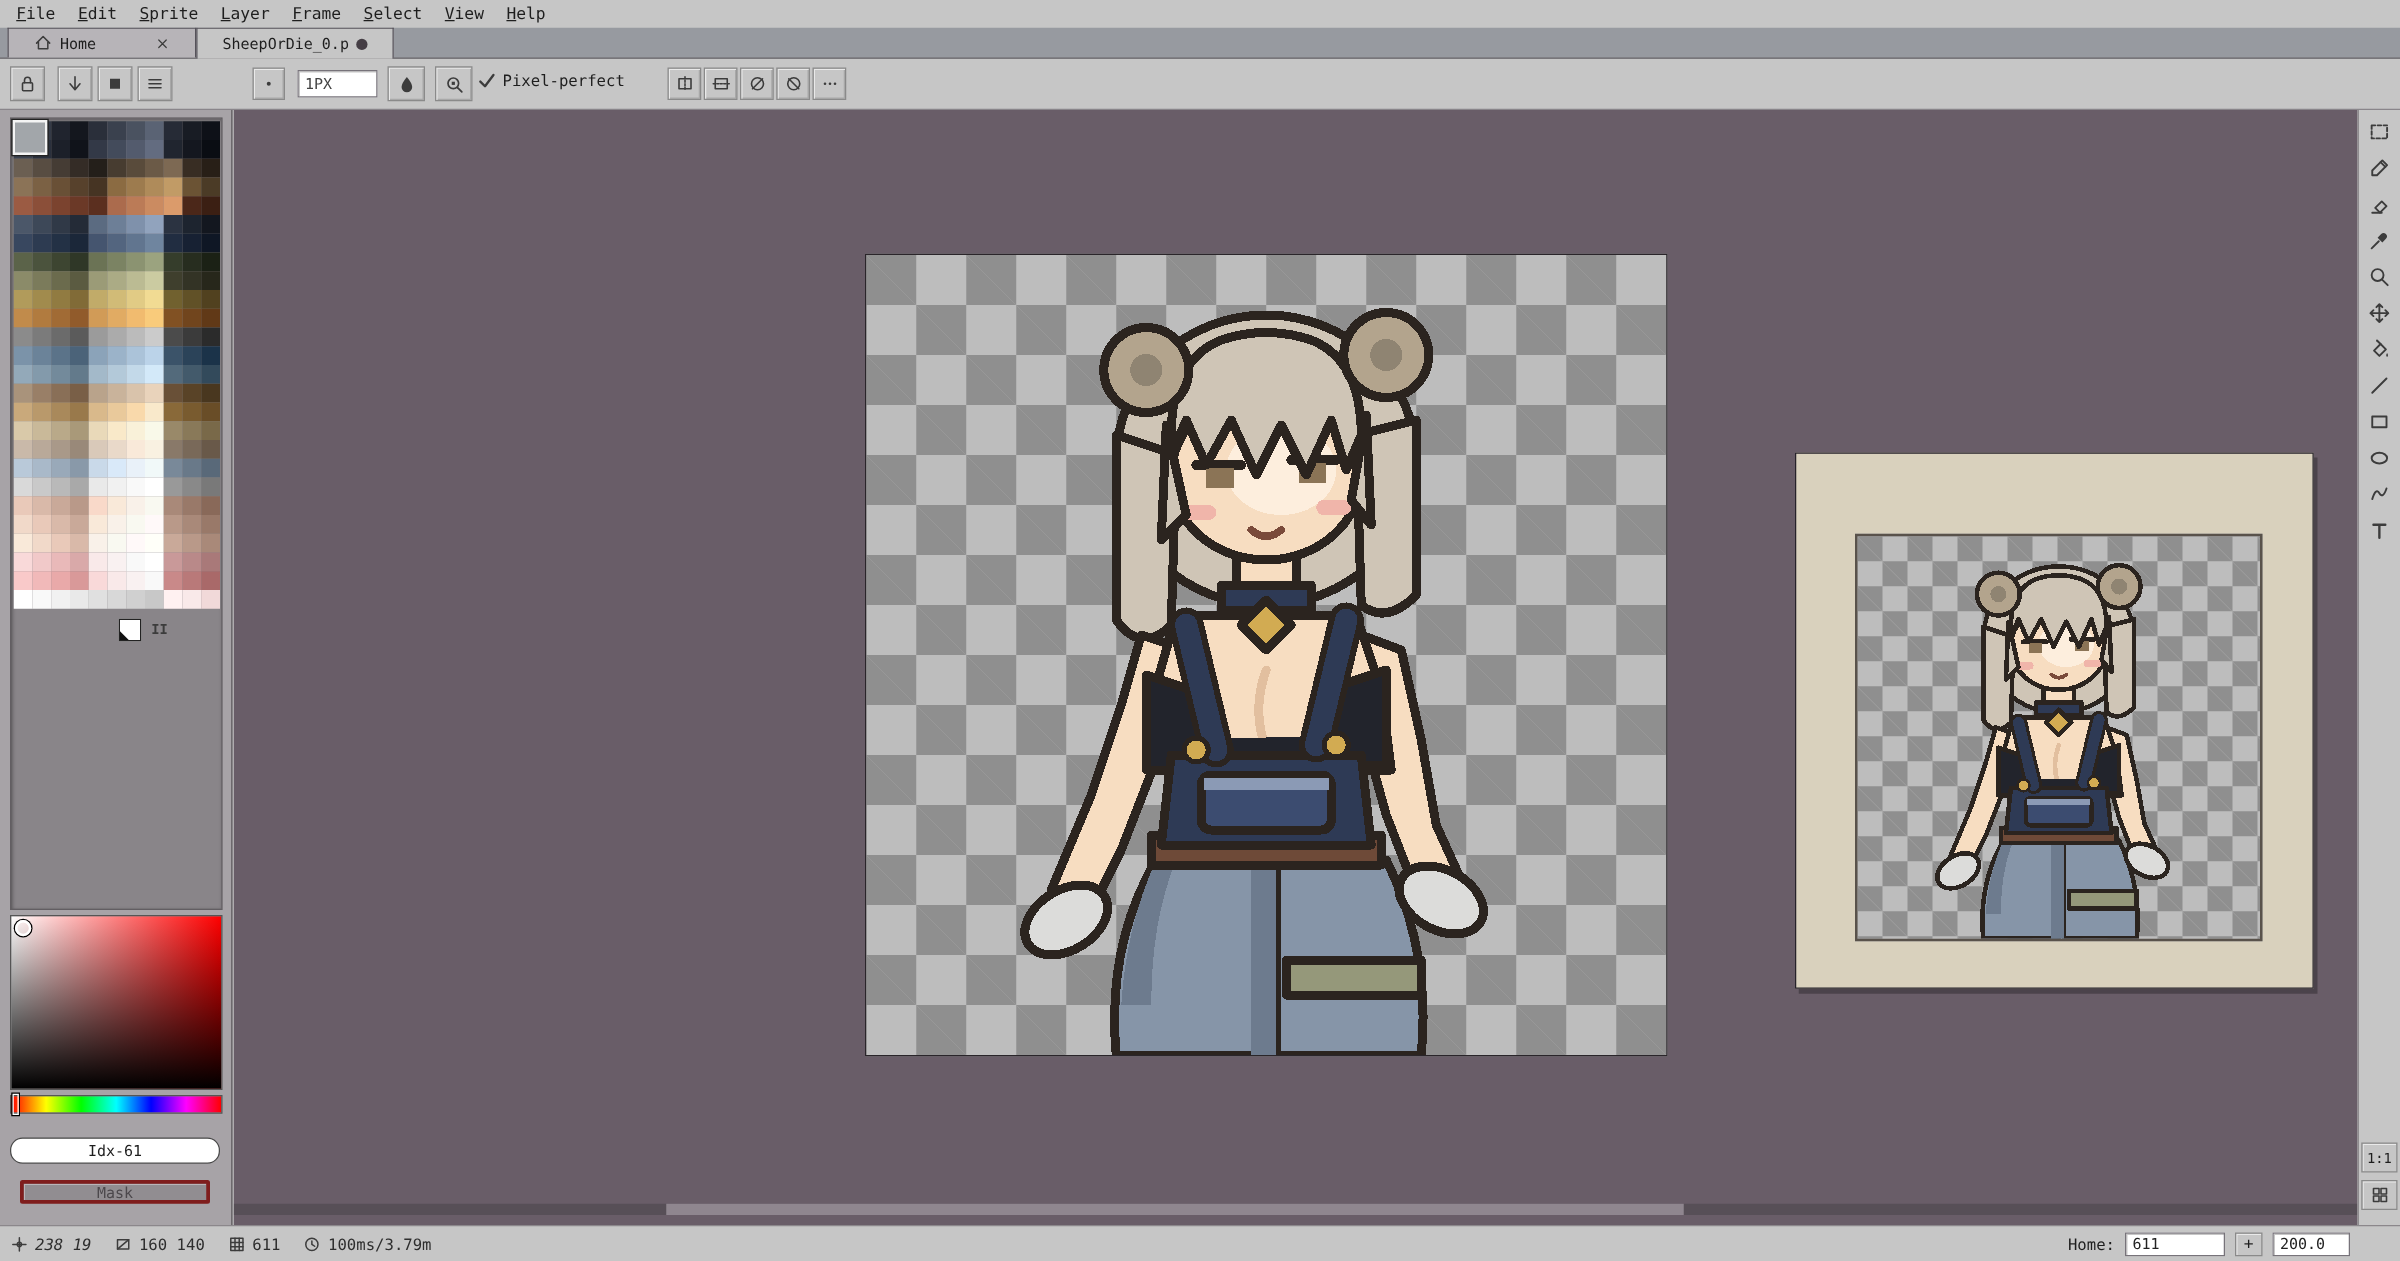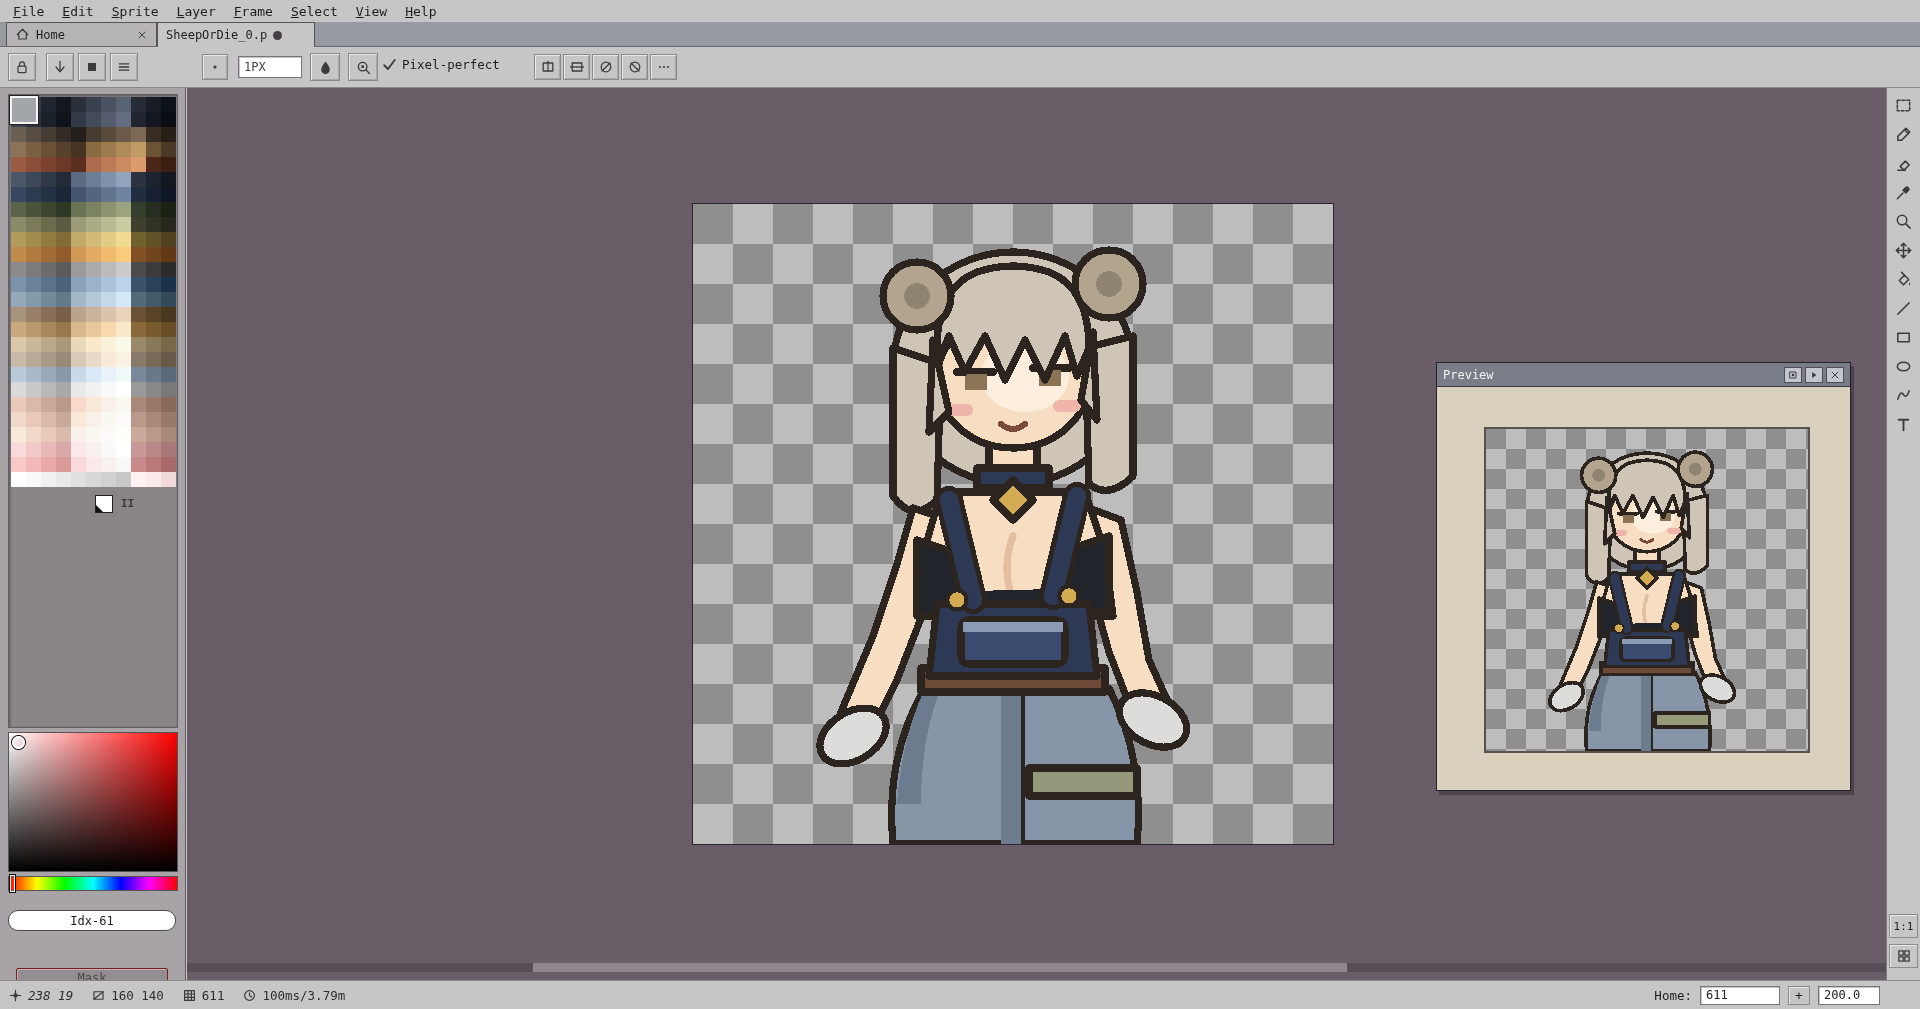--- a/index.html
+++ b/index.html
@@ -11,21 +11,21 @@
 
   
   .menubar{position:absolute;left:0;top:0;right:0;height:22px;background:var(--c-ui,#c6c6c6);
            display:flex;align-items:center;padding-left:4px;z-index:6;}
   .menu-item{padding:2px 9px;font-size:13px;cursor:default;}
   .menu-item u{text-decoration:underline;}
 
   
   .tabbar{position:absolute;left:0;top:22px;right:0;height:25px;background:#979aa0;
           display:flex;align-items:flex-end;padding-left:6px;z-index:5;border-bottom:1px solid #6b676b;box-sizing:border-box;}
-  .tab{height:24px;display:flex;align-items:center;padding:0 8px;gap:6px;font-size:12px;
+  .tab{height:24px;display:flex;align-items:center;padding:0 20px;gap:6px;font-size:12px;
        border:1px solid #55525a;border-bottom:none;box-sizing:border-box;position:relative;}
   .tab-home{background:#b7b4b8;width:151px;}
   .tab-doc{background:var(--c-ui,#c6c6c6);width:158px;height:25px;margin-bottom:-1px;z-index:2;}
   .tab .grow{flex:1;}
   .mod-dot{width:9px;height:9px;border-radius:50%;background:#453e45;}
 
   
   .toolbar{position:absolute;left:0;top:47px;right:0;height:41px;background:var(--c-ui,#c6c6c6);
            border-bottom:1px solid #89858a;box-sizing:border-box;z-index:4;}
   .tb-btn{position:absolute;top:6px;width:28px;height:28px;background:var(--c-ui,#c6c6c6);
@@ -61,23 +61,23 @@
   .fg-marker{position:absolute;left:112px;top:402px;font-size:11px;font-weight:bold;color:#3c3c3c;}
   .picker{position:absolute;left:8px;top:644px;width:170px;height:140px;border:1px solid #555;box-sizing:border-box;
           background:linear-gradient(to bottom,rgba(0,0,0,0),#000),linear-gradient(to right,#fff,#f00);}
   .picker-dot{position:absolute;left:3px;top:3px;width:9px;height:9px;border:2px solid #fff;border-radius:50%;
               box-shadow:0 0 0 1px #000;}
   .hue{position:absolute;left:8px;top:788px;width:170px;height:15px;border:1px solid #555;box-sizing:border-box;
        background:linear-gradient(to right,#f00,#ff0 16.6%,#0f0 33.3%,#0ff 50%,#00f 66.6%,#f0f 83.3%,#f00);}
   .hue-mark{position:absolute;left:1px;top:-2px;width:5px;height:17px;border:1px solid #fff;box-shadow:0 0 0 1px #000;box-sizing:border-box;}
   .idx-pill{position:absolute;left:8px;top:822px;width:168px;height:21px;background:#fff;border:1px solid #4a4a4a;
             border-radius:10px;display:flex;align-items:center;justify-content:center;font-size:12px;box-sizing:border-box;}
-  .mask-btn{position:absolute;left:16px;top:856px;width:152px;height:19px;background:#918d91;border:1px solid #7f1d1d;
+  .mask-btn{position:absolute;left:16px;top:856px;width:152px;height:19px;background:#918d91;border:3px solid #7f1d1d;
             border-radius:2px;color:#4c484c;display:flex;align-items:center;justify-content:center;
-            box-shadow:inset 1px 1px 0 #b9b5b9;font-size:12px;box-sizing:border-box;margin-top:24px;}
+            box-shadow:inset 1px 1px 0 #b9b5b9;font-size:12px;box-sizing:border-box;}
 
   
   .canvasarea{position:absolute;left:187px;top:88px;width:1699px;height:892px;
               background:var(--c-canvas_bg,#695d68);overflow:hidden;z-index:1;}
   .checker40{background-color:var(--c-checker_light,#bdbdbd);
     background-image:linear-gradient(45deg,var(--c-checker_dark,#8f8f8f) 25%,transparent 25%,transparent 75%,var(--c-checker_dark,#8f8f8f) 75%),
                      linear-gradient(45deg,var(--c-checker_dark,#8f8f8f) 25%,transparent 25%,transparent 75%,var(--c-checker_dark,#8f8f8f) 75%);
     background-size:80px 80px;background-position:40px 0,80px 40px;}
   .checker20{background-color:var(--c-checker_light,#bdbdbd);
     background-image:linear-gradient(45deg,var(--c-checker_dark,#8f8f8f) 25%,transparent 25%,transparent 75%,var(--c-checker_dark,#8f8f8f) 75%),
@@ -740,48 +740,20 @@
           <rect x="3.5" y="3.5" width="5.5" height="5.5" fill="none"></rect>
           <rect x="11" y="3.5" width="5.5" height="5.5" fill="none"></rect>
           <rect x="3.5" y="11" width="5.5" height="5.5" fill="none"></rect>
           <rect x="11" y="11" width="5.5" height="5.5" fill="none"></rect>
         </svg>
       </span>
   </div>
 </div>
 
 <div class="preview">
-  <div class="pv-title">
-    <span>Preview</span>
-    <span class="grow"></span>
-    <span id="pv-btns" style="display:flex">
-        <span class="pv-btn">
-          <span class="icn">
-            <svg viewBox="0 0 20 20" width="12" height="12" stroke="#3c3c3c" stroke-width="1.6" stroke-linecap="round" stroke-linejoin="round" fill="none">
-              <rect x="5" y="5" width="10" height="10" fill="none"></rect>
-              <rect x="8" y="8" width="4" height="4" fill="#3c3c3c" stroke="none"></rect>
-            </svg>
-          </span>
-        </span>
-        <span class="pv-btn">
-          <span class="icn">
-            <svg viewBox="0 0 20 20" width="12" height="12" stroke="#3c3c3c" stroke-width="1.6" stroke-linecap="round" stroke-linejoin="round" fill="none">
-              <path d="M7 5 L14 10 L7 15 Z" fill="#3c3c3c" stroke="none"></path>
-            </svg>
-          </span>
-        </span>
-        <span class="pv-btn">
-          <span class="icn">
-            <svg viewBox="0 0 20 20" width="12" height="12" stroke="#3c3c3c" stroke-width="1.6" stroke-linecap="round" stroke-linejoin="round" fill="none">
-              <path d="M5 5 L15 15 M15 5 L5 15" fill="none"></path>
-            </svg>
-          </span>
-        </span>
-      </span>
-  </div>
   <div class="pv-image checker20">
     <svg class="sprite-svg" viewBox="0 0 160 160">
         <use href="#sheep"></use>
       </svg>
   </div>
 </div>
 
 <div class="statusbar">
   <span class="sb-item">
     <span class="icn">

